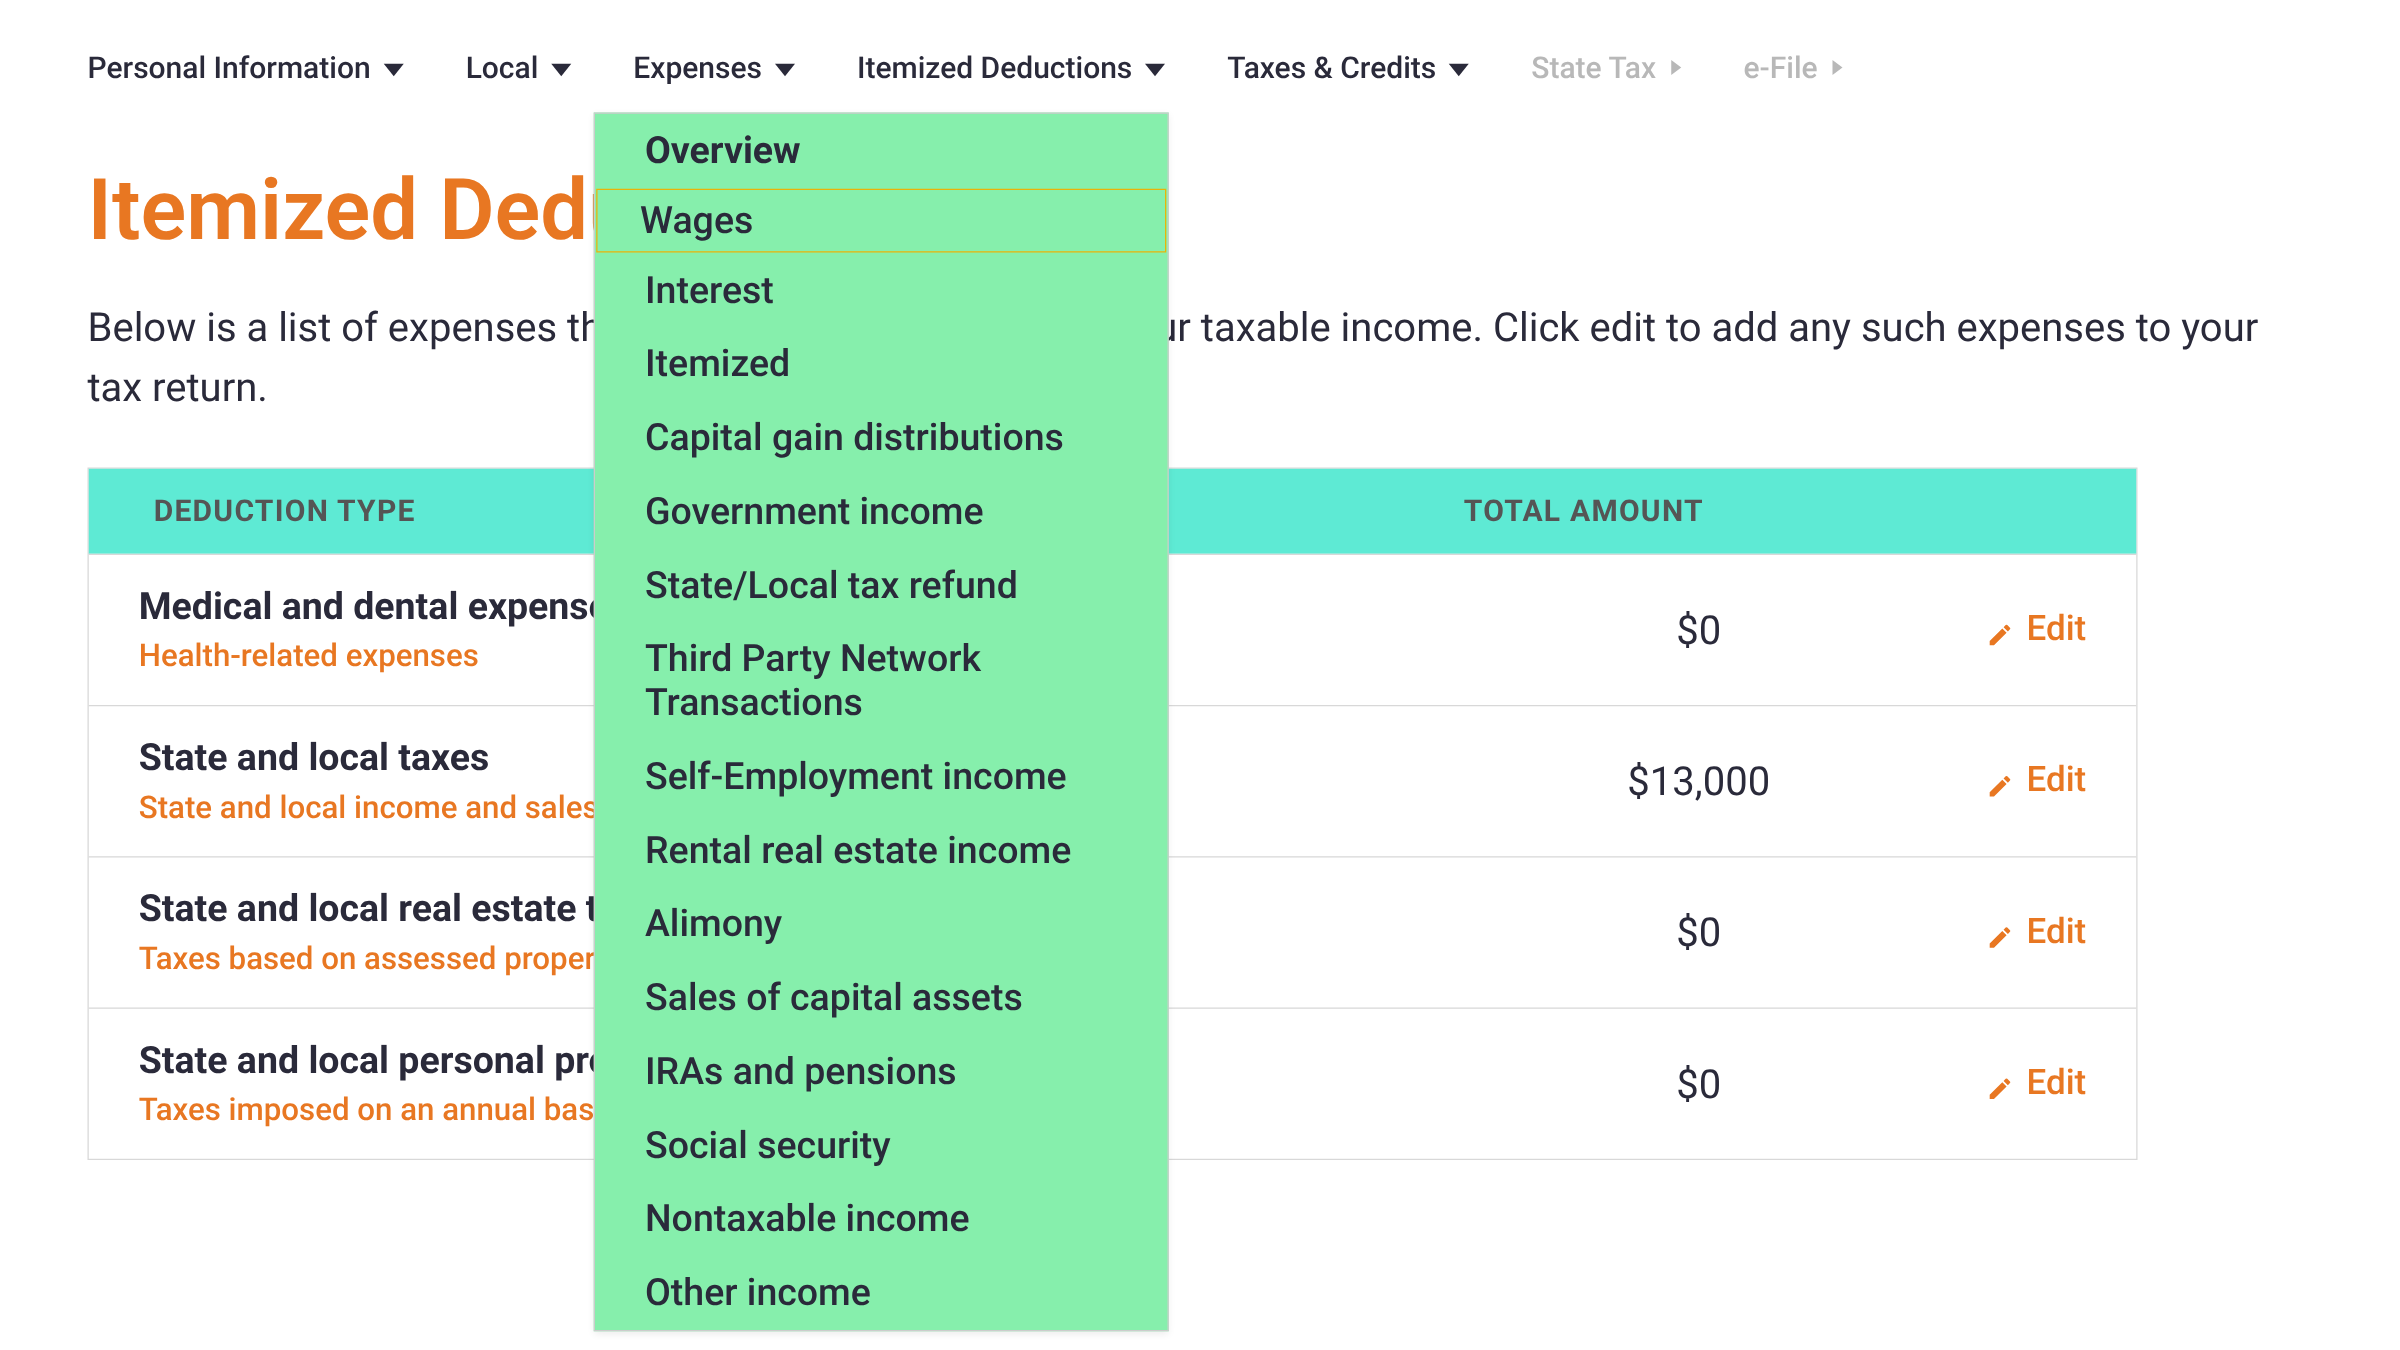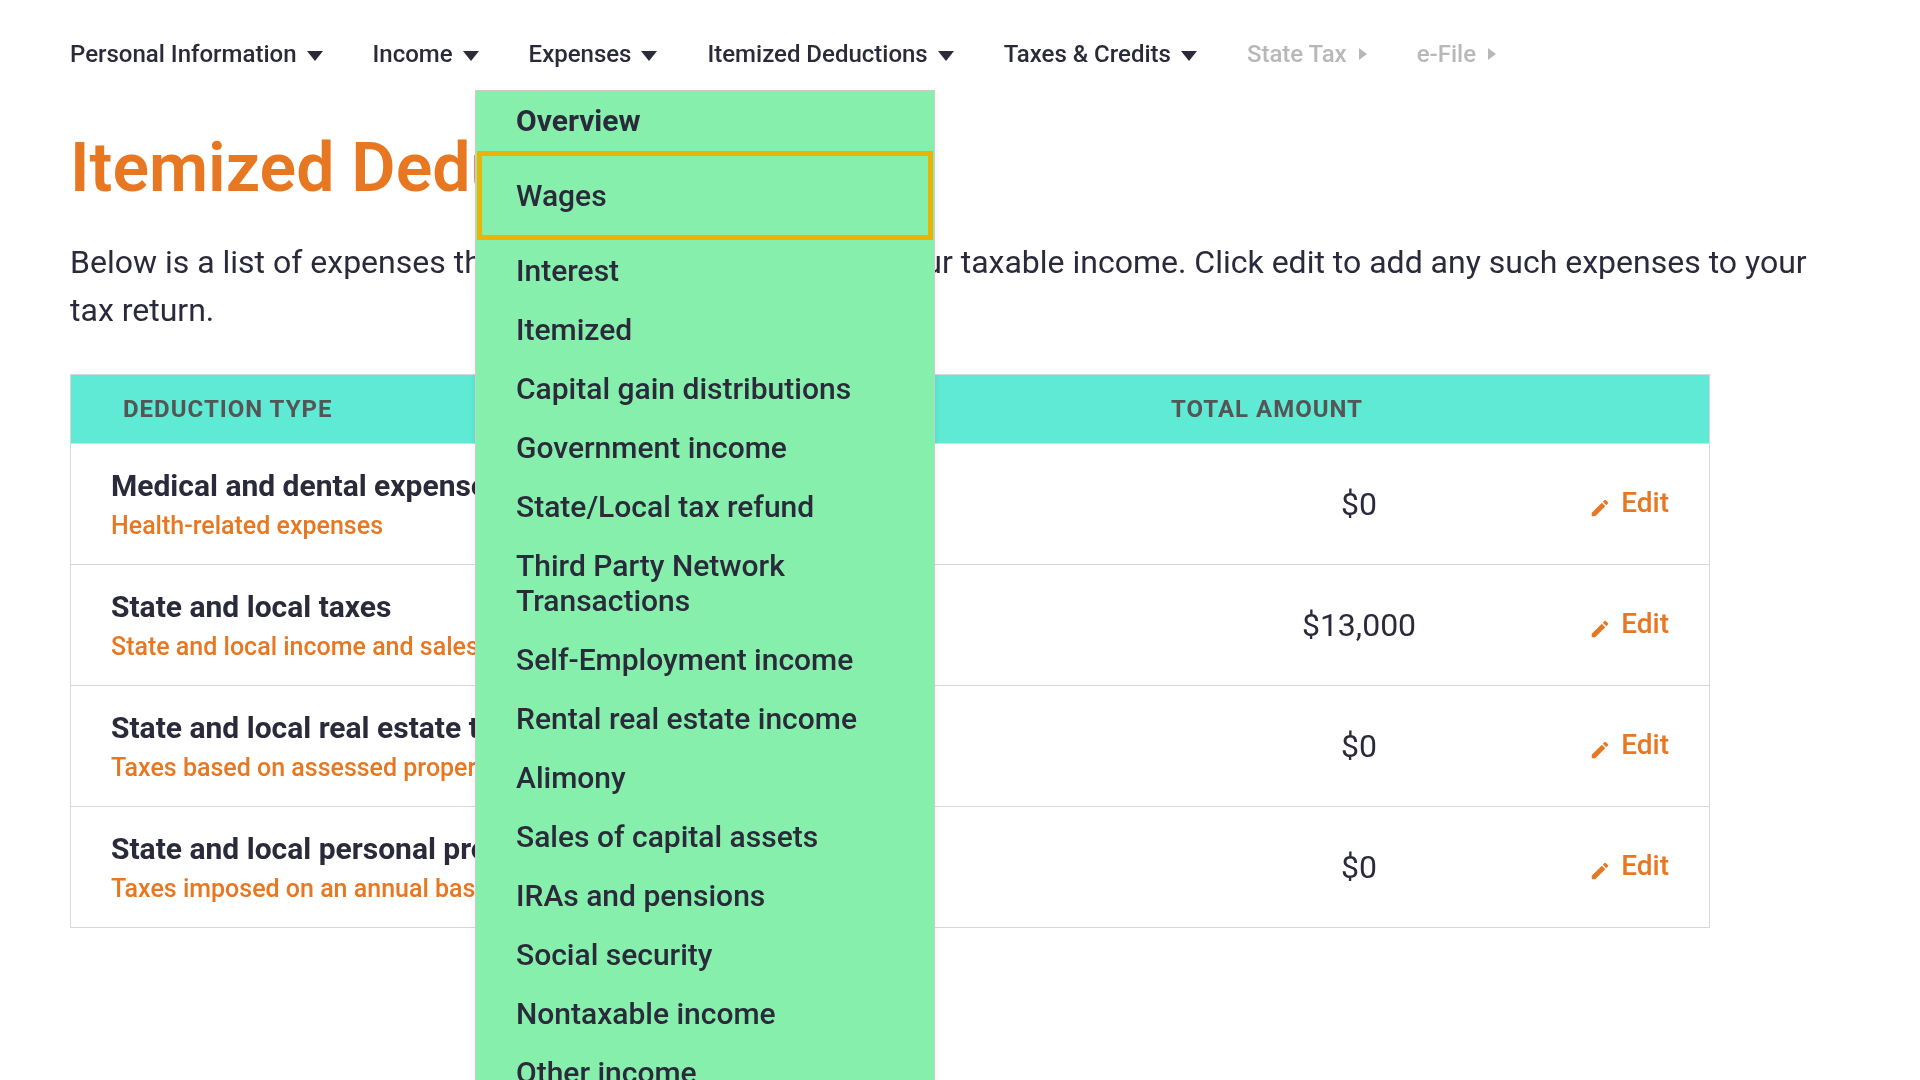--- a/index.html
+++ b/index.html
@@ -65,22 +65,22 @@
       font-size: 30px;
       font-weight: 500;
       color: #2a2a3a;
       padding: 12px 40px;
       cursor: pointer;
     }
     .dropdown-item.active {
       font-weight: 700;
     }
     .dropdown-item.highlighted {
-      border: 5px solid #eab308;
-      padding: 22px 34px;
+      border: 1px solid #eab308;
+      padding: 7px 34px;
       margin: 1px 1px;
     }
     .page-title {
       font-size: 68px;
       font-weight: 600;
       color: #e87722;
       margin-bottom: 30px;
     }
     .description {
       font-size: 32px;
@@ -174,21 +174,21 @@
 </head>
 <body>
 
 <div class="page">
   <div class="navbar">
     <div class="nav-item">
       <span>Personal Information</span>
       <span class="caret-down"></span>
     </div>
     <div class="nav-item">
-      <span>Income</span>
+      <span>Local</span>
       <span class="caret-down"></span>
     </div>
     <div class="nav-item">
       <span>Expenses</span>
       <span class="caret-down"></span>
     </div>
     <div class="nav-item">
       <span>Itemized Deductions</span>
       <span class="caret-down"></span>
     </div>

